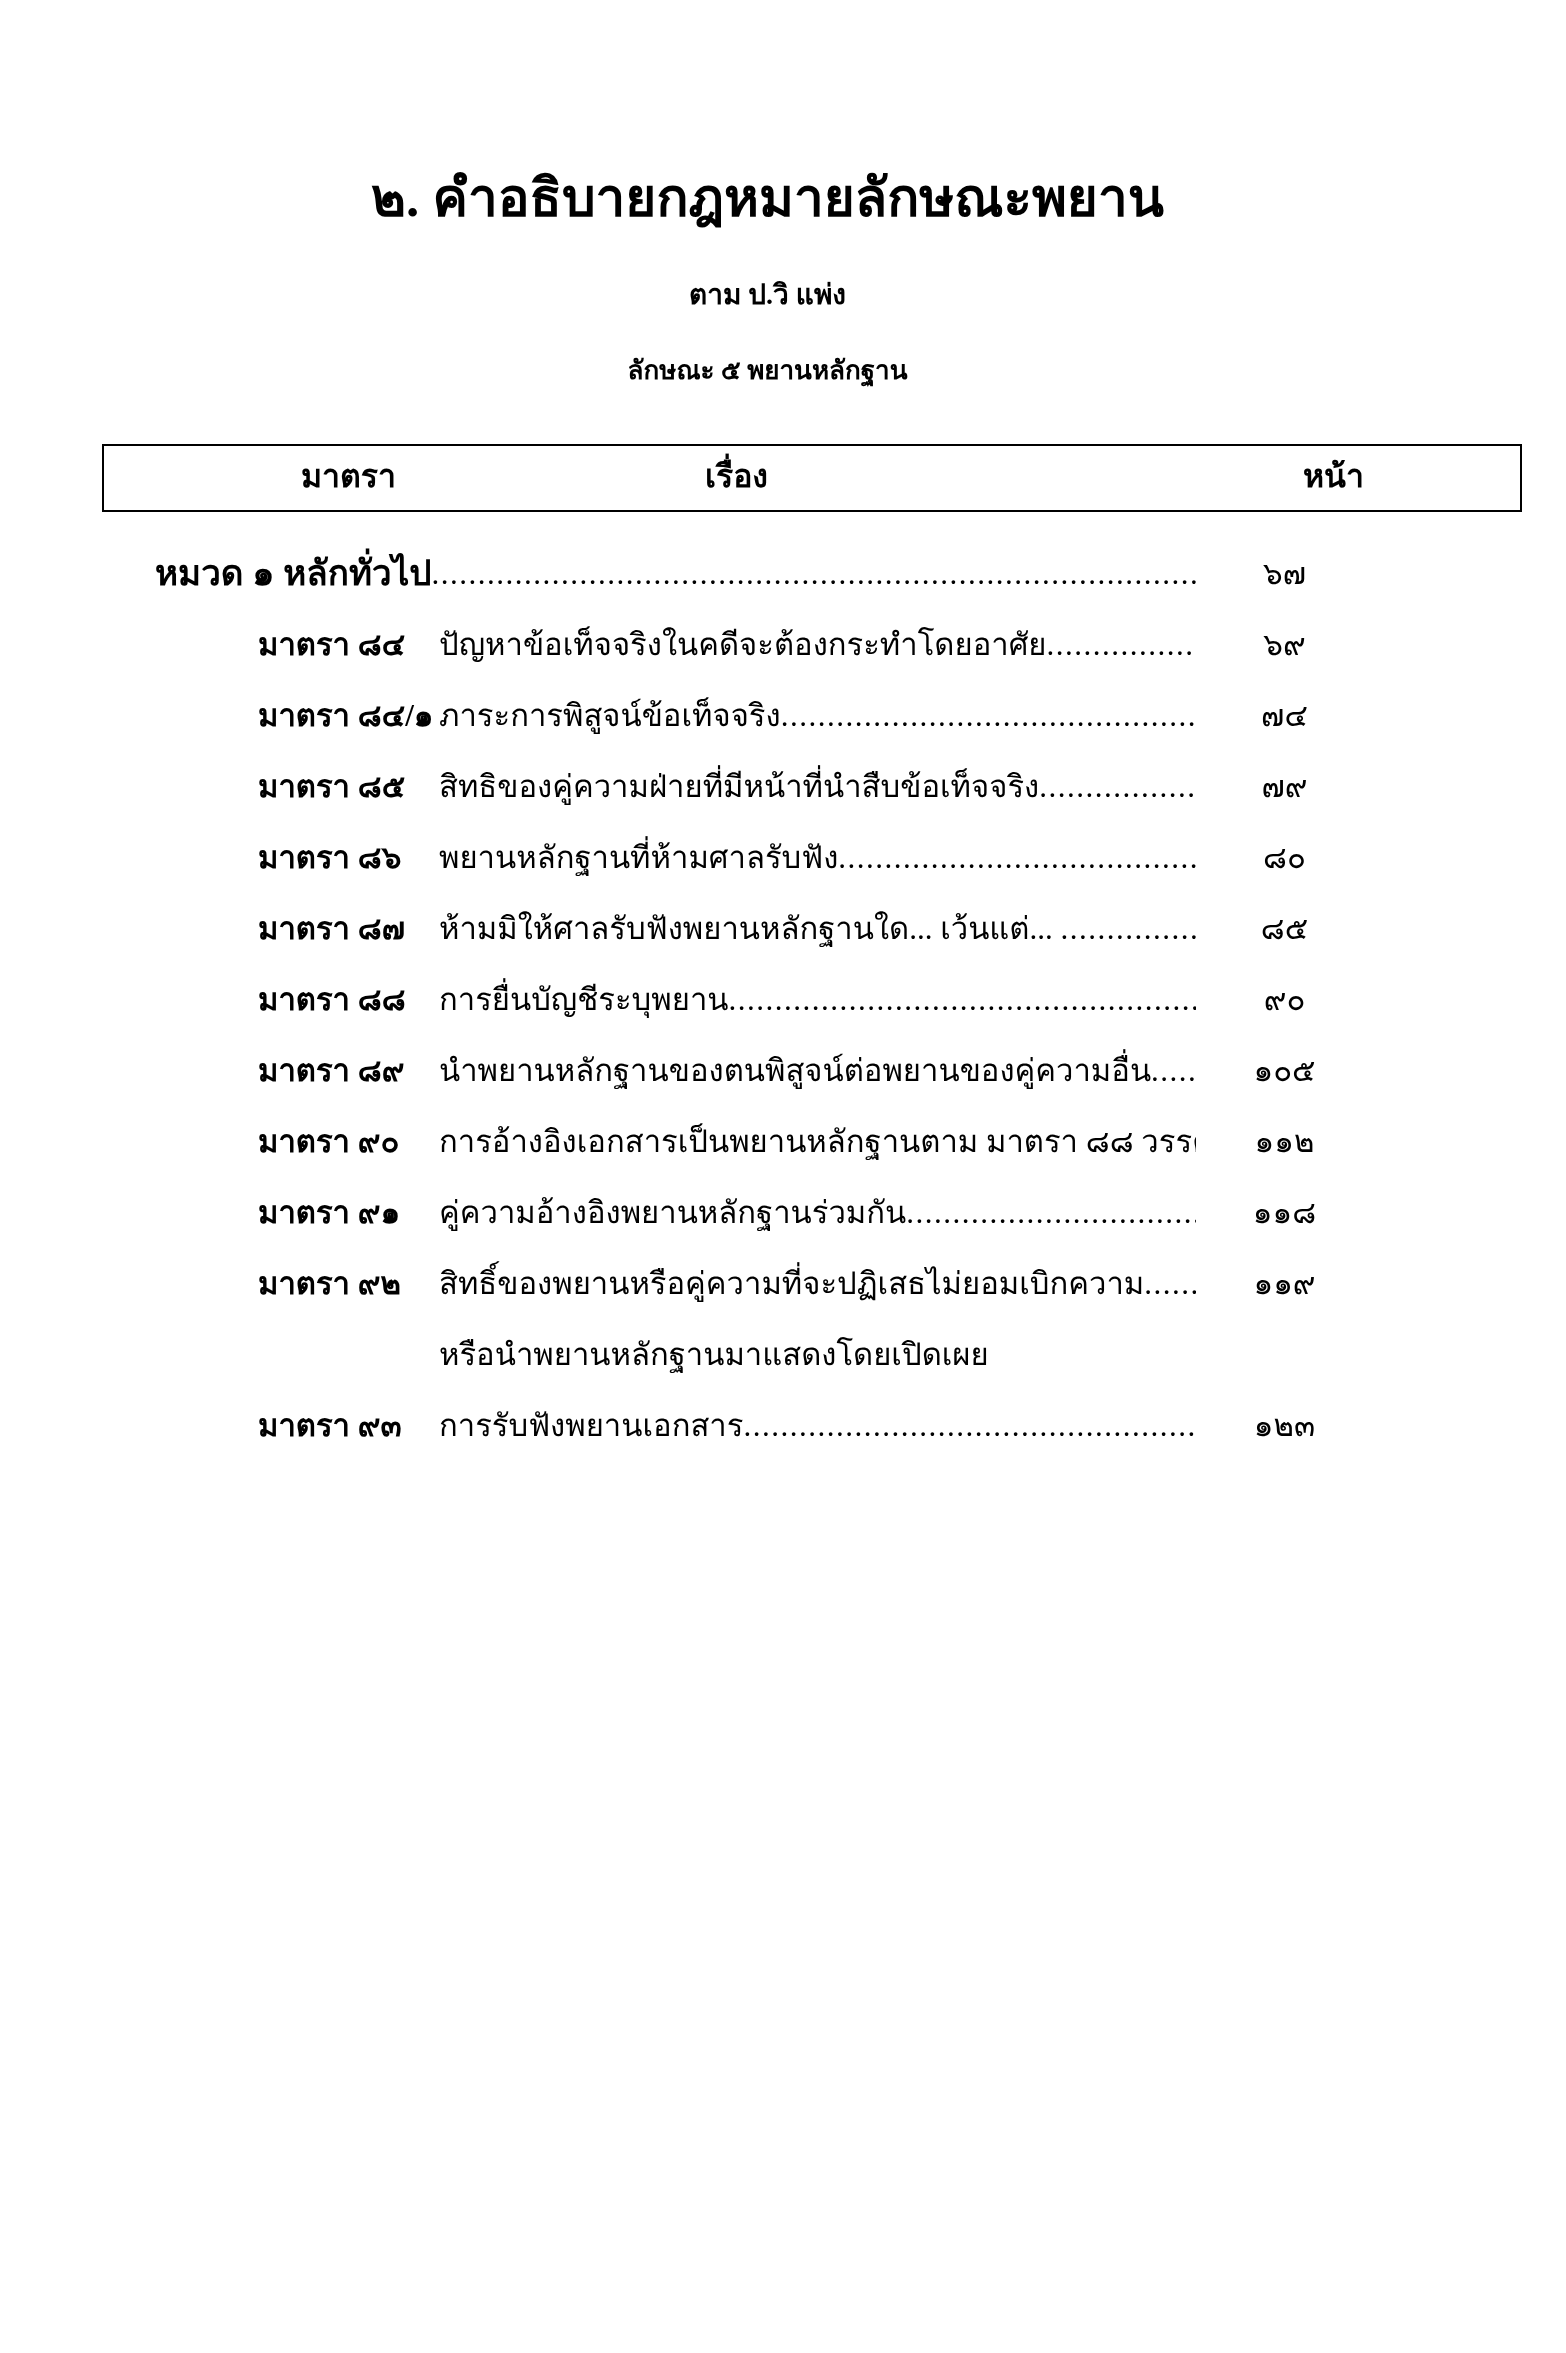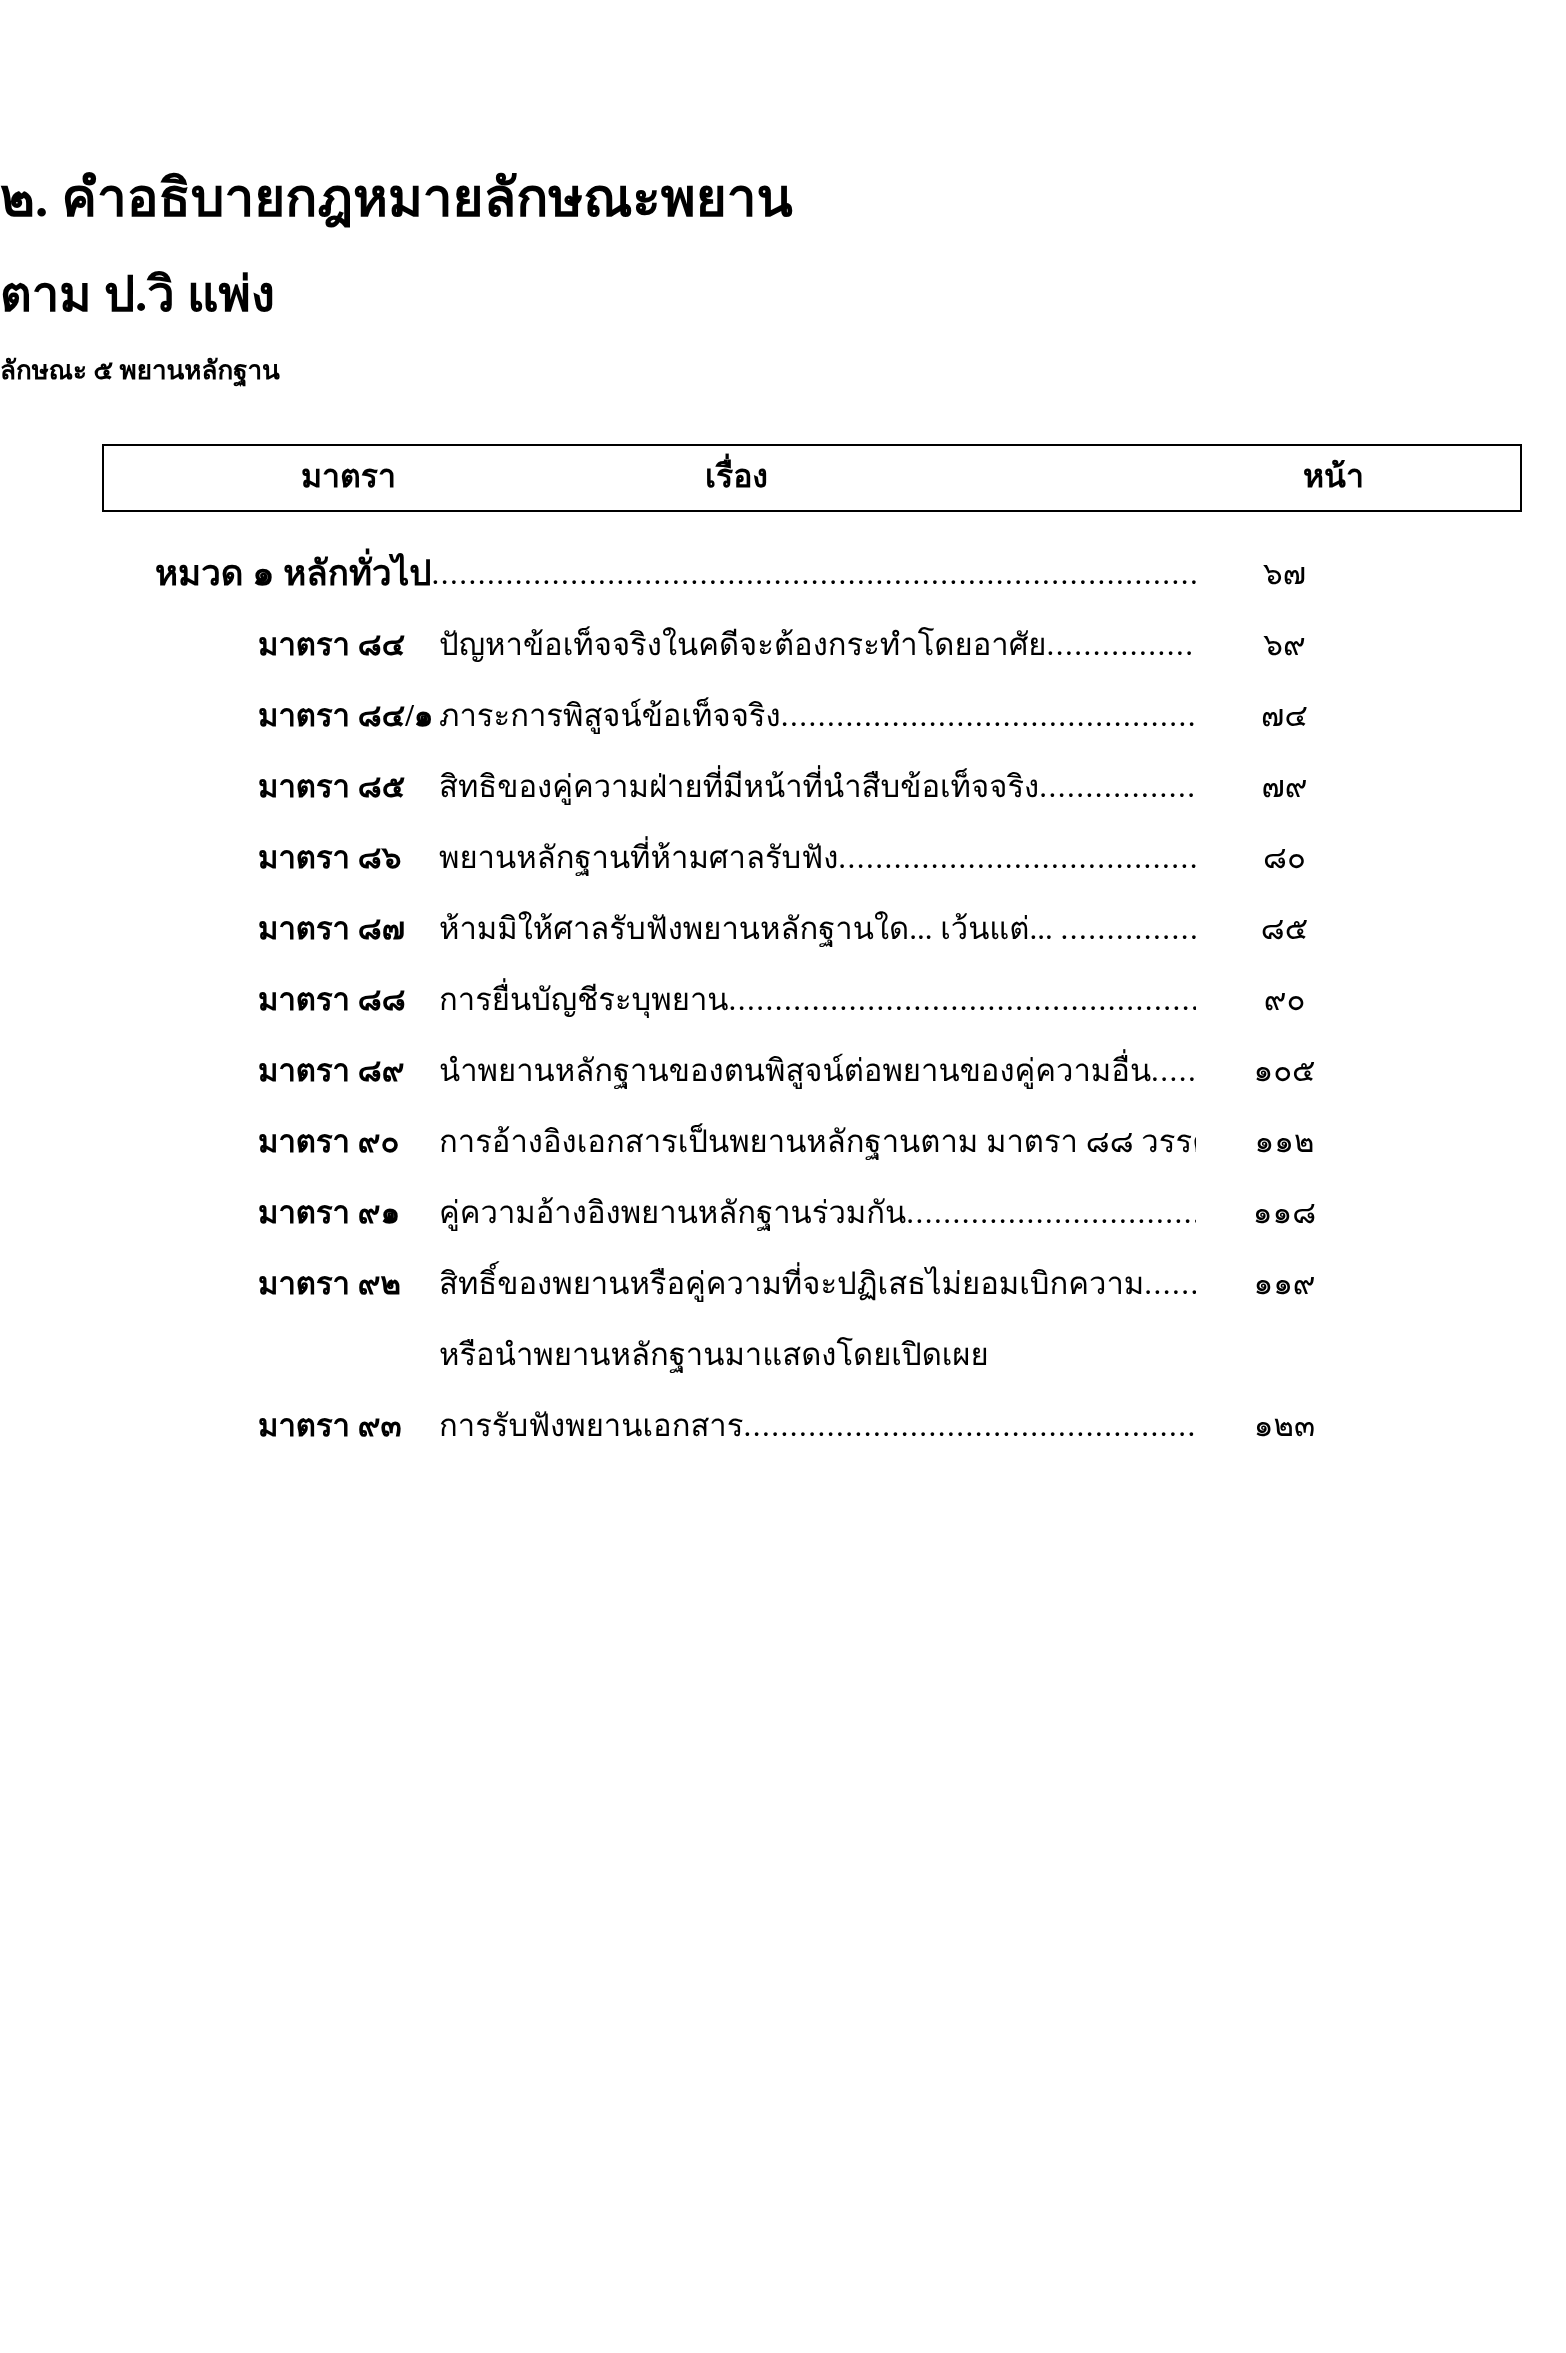--- a/index.html
+++ b/index.html
@@ -3,23 +3,23 @@
 <meta charset="utf-8">
 <style>
   html,body { margin:0; padding:0; background:#ffffff; }
   .page {
     position:relative;
     width:1567px; height:2354px;
     background:#ffffff; color:#000000;
     font-family:"Liberation Serif","DejaVu Serif",serif;
     overflow:hidden;
   }
-  .titles { width:1535px; }
+  .titles { width:1535px; text-align:center; }
   .t1 { margin:161px 0 0 0; font-size:53px; line-height:74px; font-weight:bold; }
-  .t2 { margin:26.6px 0 0 0;  font-size:49px; line-height:66px;  font-weight:bold; }
+  .t2 { margin:26.6px 0 0 0;  font-size:28px; line-height:66px;  font-weight:bold; }
   .t3 { margin:13.3px 0 0 0;  font-size:26px; line-height:59px;  font-weight:bold; }
 
   .headbox {
     box-sizing:border-box;
     margin:44px 0 0 102px;
     width:1420px; height:68px;
     border:2.2px solid #000;
     position:relative;
   }
   .headbox .hcell {

